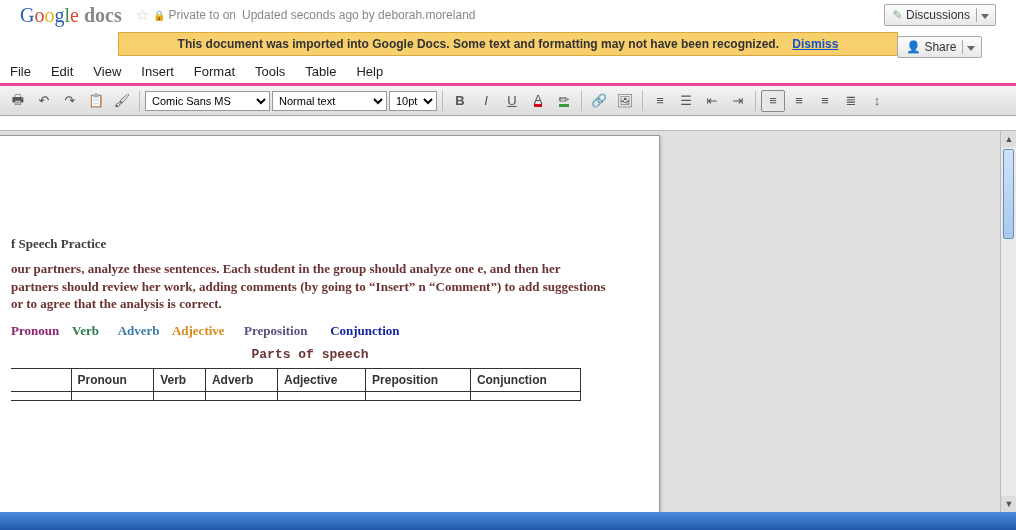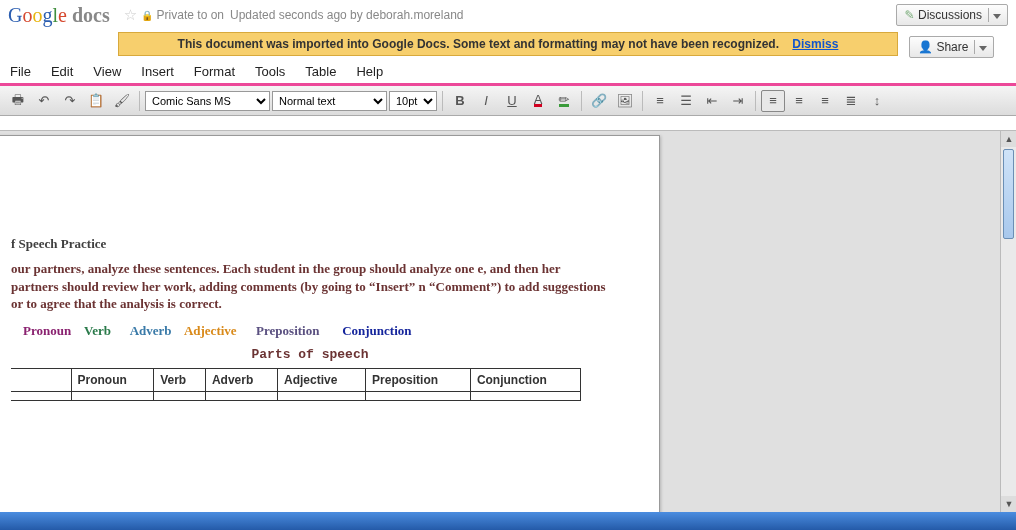--- a/index.html
+++ b/index.html
@@ -9,21 +9,21 @@
     font-size: 13px;
     background: #fff;
     width: 1016px;
     height: 530px;
     overflow: hidden;
     position: relative;
   }
   .header {
     display: flex;
     align-items: center;
-    padding: 4px 8px;
+    padding: 4px 20px;
     height: 30px;
   }
   .logo {
     font-family: Georgia, serif;
     font-size: 20px;
     margin-right: 10px;
   }
   .logo .g1 { color: #2a5db0; }
   .logo .g2 { color: #d6492f; }
   .logo .g3 { color: #e8b50e; }
@@ -118,21 +118,21 @@
     background: #fff;
     border: 1px solid #999;
     box-shadow: 1px 1px 3px rgba(0,0,0,0.2);
     padding: 100px 50px 20px 50px;
     font-family: "Comic Sans MS", cursive;
     font-size: 13px;
     color: #333;
   }
   .doc-section-title { color:#404040; font-weight:bold; margin-bottom:8px;}
   .instructions { color:#6b3333; font-weight:bold; line-height:1.35;}
-  .pos-row { margin:10px 12px 8px; font-weight:bold;}
+  .pos-row { margin:10px 0 8px; font-weight:bold;}
   .pos-pronoun { color:#8a2270;}
   .pos-verb { color:#2a7a4a;}
   .pos-adverb { color:#3a7aa8;}
   .pos-adjective { color:#d98a1a;}
   .pos-preposition { color:#5a5080;}
   .pos-conjunction { color:#15259c;}
   .sentence { font-family: Arial, sans-serif; font-size:12.5px; color:#333; margin-bottom:18px;}
   .tbl-title { color:#6b3333; font-weight:bold; text-align:center; font-family:Liberation Mono, monospace; margin-bottom:6px;}
   table.pos-table { border-collapse: collapse; width: 570px; font-family: Arial,sans-serif;}
   table.pos-table td { border:1px solid #333; padding:4px 6px; font-weight:bold; font-size:12px;}

